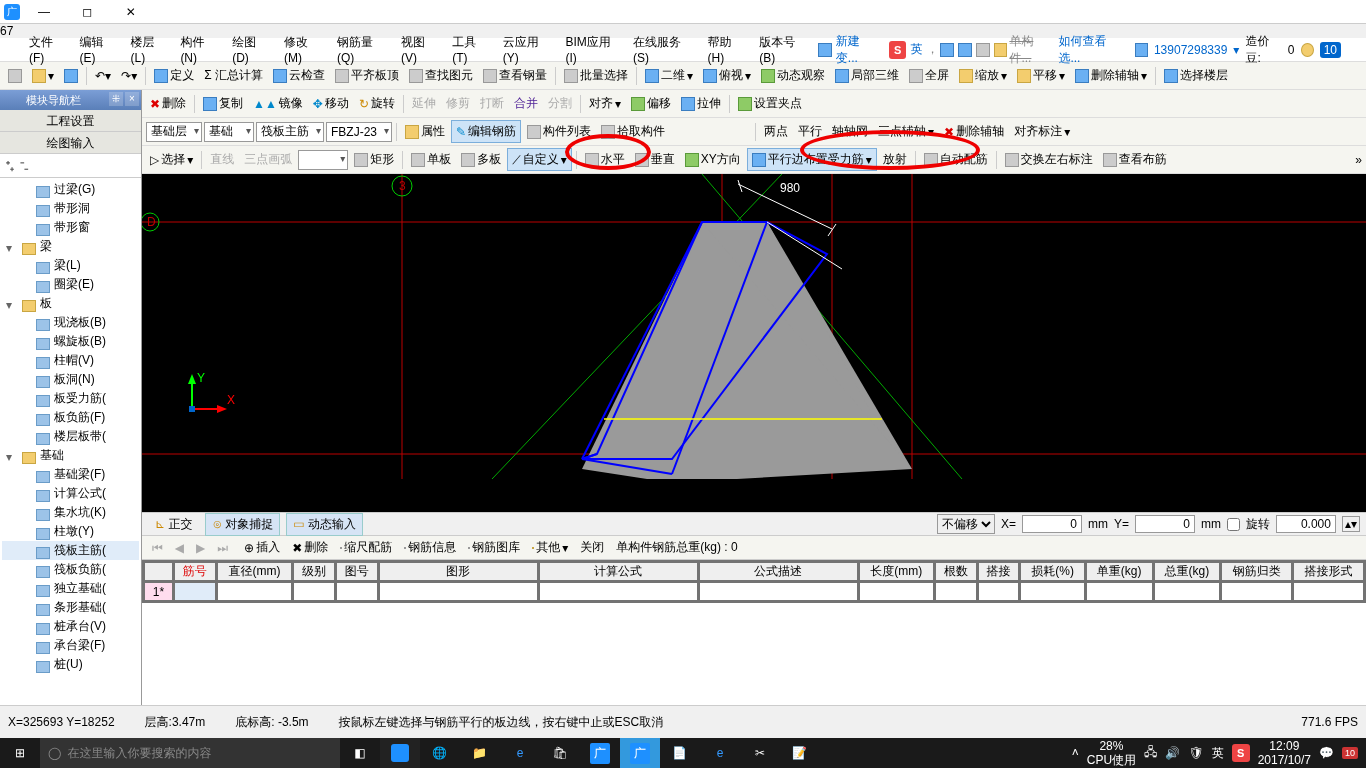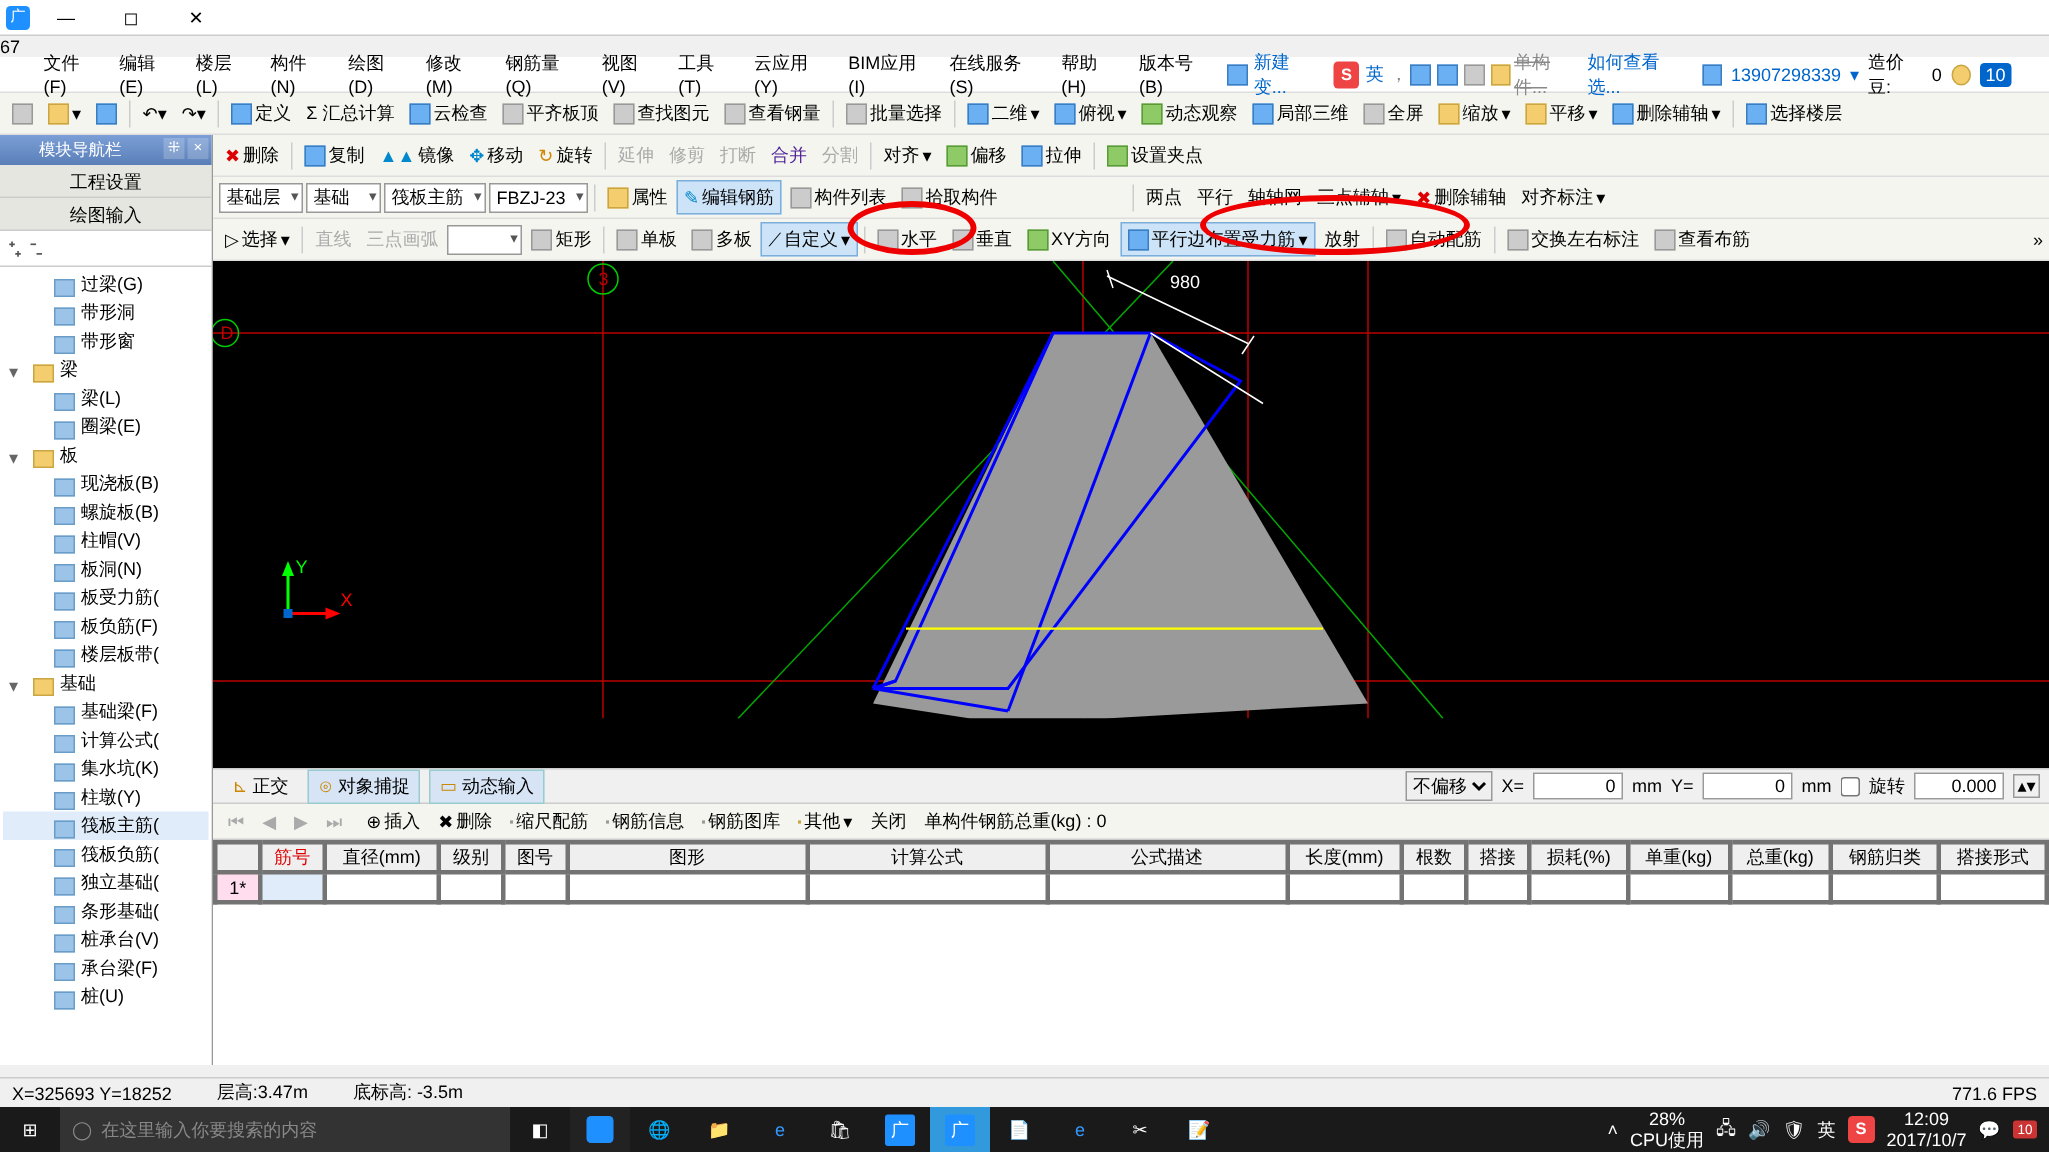--- a/index.html
+++ b/index.html
@@ -56,21 +56,21 @@
 .grid-toolbar .gb { padding: 2px 4px; cursor: pointer; display: flex; align-items: center; gap: 2px; }
 
 .grid { height: 150px; background: #fff; overflow: auto; }
 .grid table { border-collapse: collapse; width: 100%; }
 .grid th, .grid td { border: 3px solid #737373; height: 20px; font-size: 12px; text-align: center; padding: 0 4px; margin-left: 28px; }
 .grid th { background: #efefef; font-weight: normal; }
 .grid th.red { color: #d00; }
 .grid .rowhead { width: 30px; background: #efefef; }
 .grid .rowhead.star { background: #fde; }
 
-.bottom-status { position: absolute; bottom: 30px; left: 0; right: 0; height: 20px; background: #f0f0f0; border-top: 1px solid #ccc; display: flex; align-items: center; padding: 0 8px; gap: 30px; }
+.bottom-status { position: absolute; bottom: 30px; left: 0; right: 0; height: 33px; background: #f0f0f0; border-top: 1px solid #ccc; display: flex; align-items: center; padding: 0 8px; gap: 30px; }
 .bottom-status .spacer { flex: 1; }
 
 .taskbar { position: absolute; bottom: 0; left: 0; right: 0; height: 30px; background: #1a1a1a; display: flex; align-items: center; color: #fff; }
 .taskbar .tbtn { width: 40px; height: 30px; display: flex; align-items: center; justify-content: center; cursor: pointer; }
 .taskbar .search { flex: 0 0 300px; height: 30px; background: #333; display: flex; align-items: center; padding: 0 8px; gap: 6px; color: #888; }
 .taskbar .tray { margin-left: auto; display: flex; align-items: center; gap: 8px; padding: 0 8px; font-size: 11px; }
 .taskbar .tray .col { text-align: center; line-height: 14px; }
 
 .combo { height: 20px; border: 1px solid #999; background: #fff; padding: 0 14px 0 4px; position: relative; min-width: 50px; display: inline-flex; align-items: center; }
 .combo::after { content: "▾"; position: absolute; right: 2px; top: 2px; font-size: 10px; color: #555; }
@@ -630,20 +630,21 @@
       </tbody>
         </table>
     </div>
   </div>
 </div>
 
 <div class="bottom-status">
   <span>X=325693 Y=18252</span>
   <span>层高:3.47m</span>
   <span>底标高: -3.5m</span>
+  <span>按鼠标左键选择与钢筋平行的板边线，按右键中止或ESC取消</span>
   <span class="spacer"></span>
   <span>771.6 FPS</span>
 </div>
 
 <div class="taskbar">
   <div class="tbtn">⊞</div>
   <div class="search">
     <span>◯</span>
     <span>在这里输入你要搜索的内容</span>
   </div>

